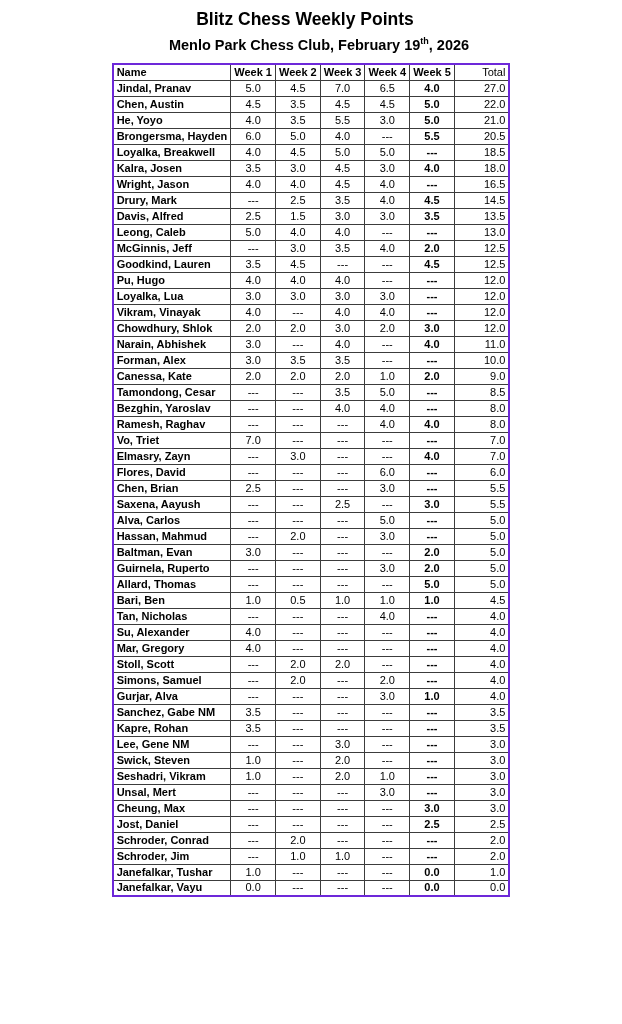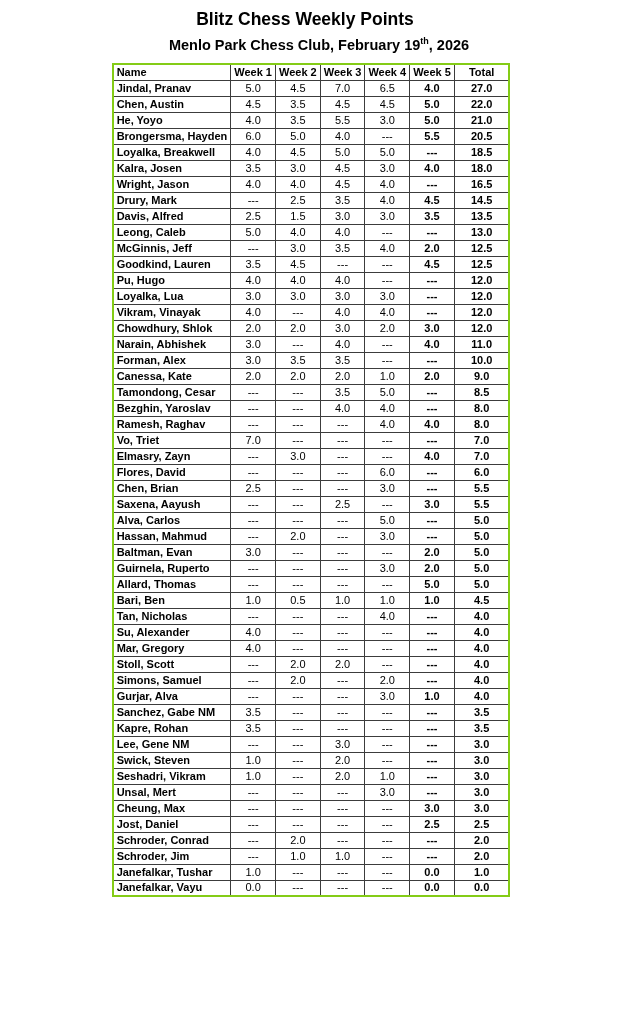--- a/index.html
+++ b/index.html
@@ -26,21 +26,21 @@
     font-weight: bold;
   }
   .page-subtitle sup {
     font-size: 9px;
     vertical-align: super;
     line-height: 0;
   }
   table.points-table {
     border-collapse: collapse;
     margin: 10px auto 8px auto;
-    border: 2px solid #84cc16;
+    border: 2px solid #6d28d9;
   }
   table.points-table th,
   table.points-table td {
     border: 1px solid #3c3c3c;
     font-size: 11px;
     height: 16px;
     line-height: 13px;
     padding: 0 3px;
     white-space: nowrap;
     background: #ffffff;
@@ -53,22 +53,22 @@
   }
   th.col-week, td.cell-week {
     width: 43px;
     text-align: center;
   }
   td.cell-week { font-weight: normal; }
   td.cell-week.week5 { font-weight: bold; }
   th.col-week { font-weight: bold; }
   th.col-total, td.cell-total {
     width: 55px;
-    text-align: center;
-    font-weight: bold;
+    text-align: right;
+    font-weight: normal;
     border-left: 3px double #3c3c3c;
   }
 </style>
 </head>
 <body>
 
 <div>
   <h1 class="page-title">Blitz Chess Weekly Points</h1>
 
   <h2 class="page-subtitle"><span>Menlo Park Chess Club, February 19</span><sup>th</sup><span>, 2026</span></h2>

